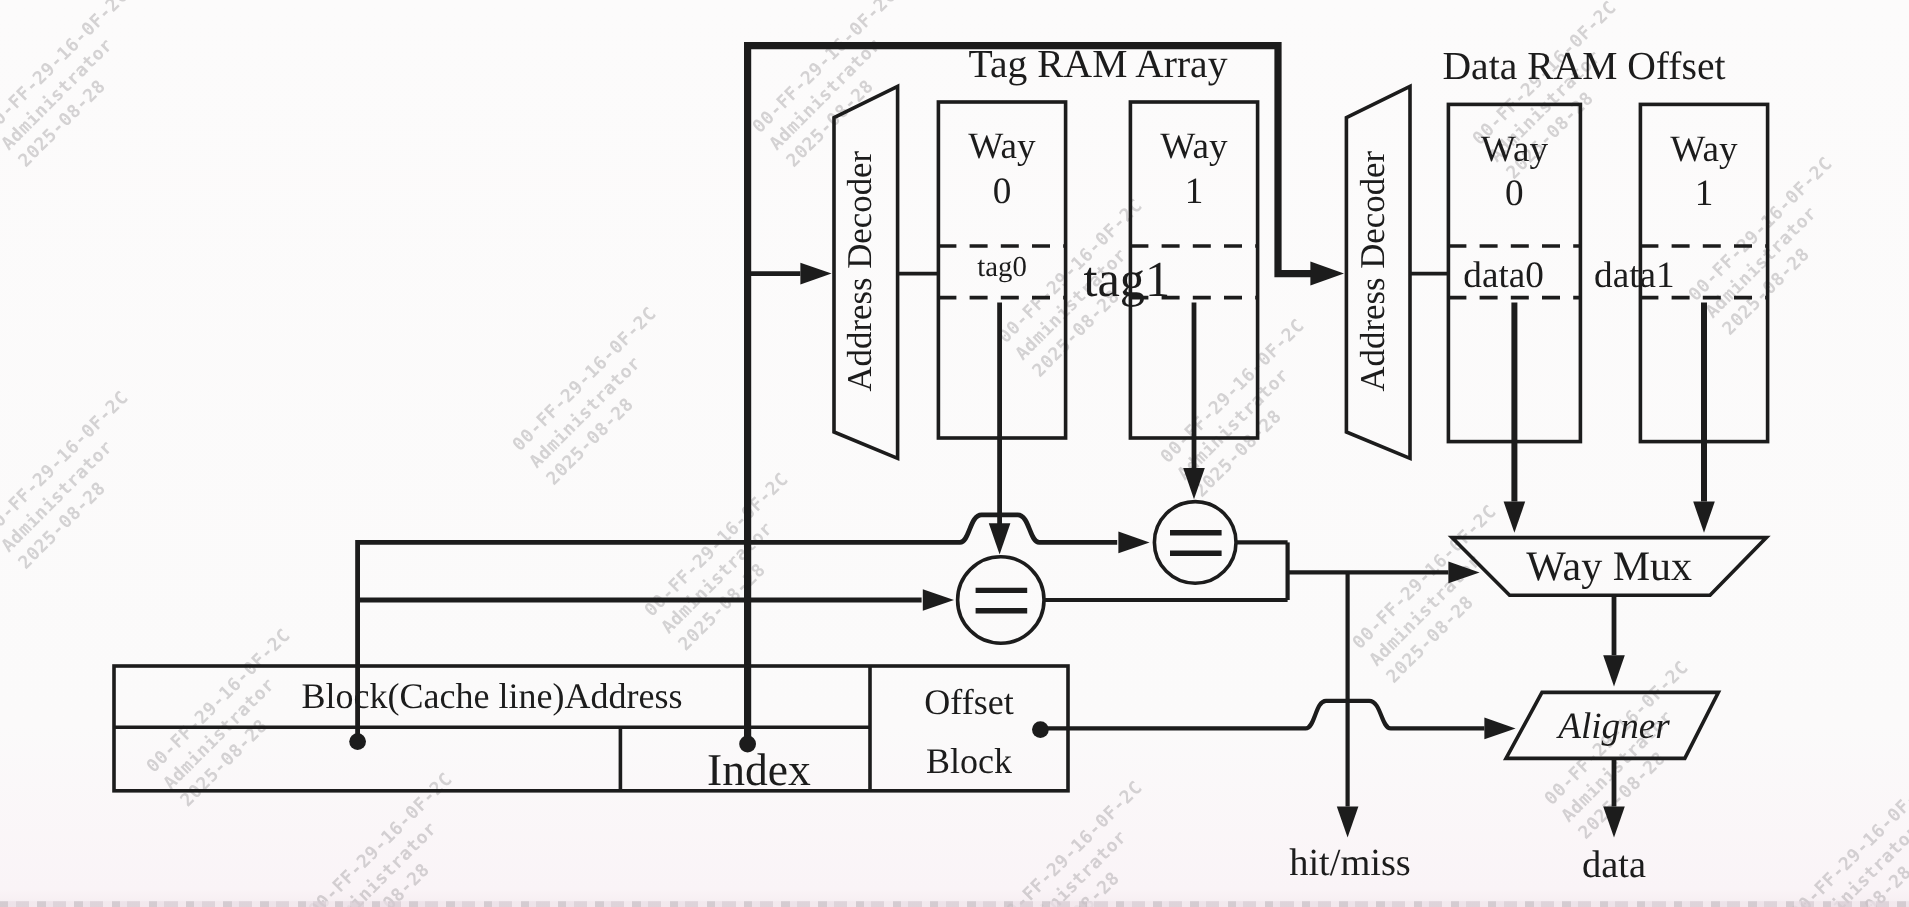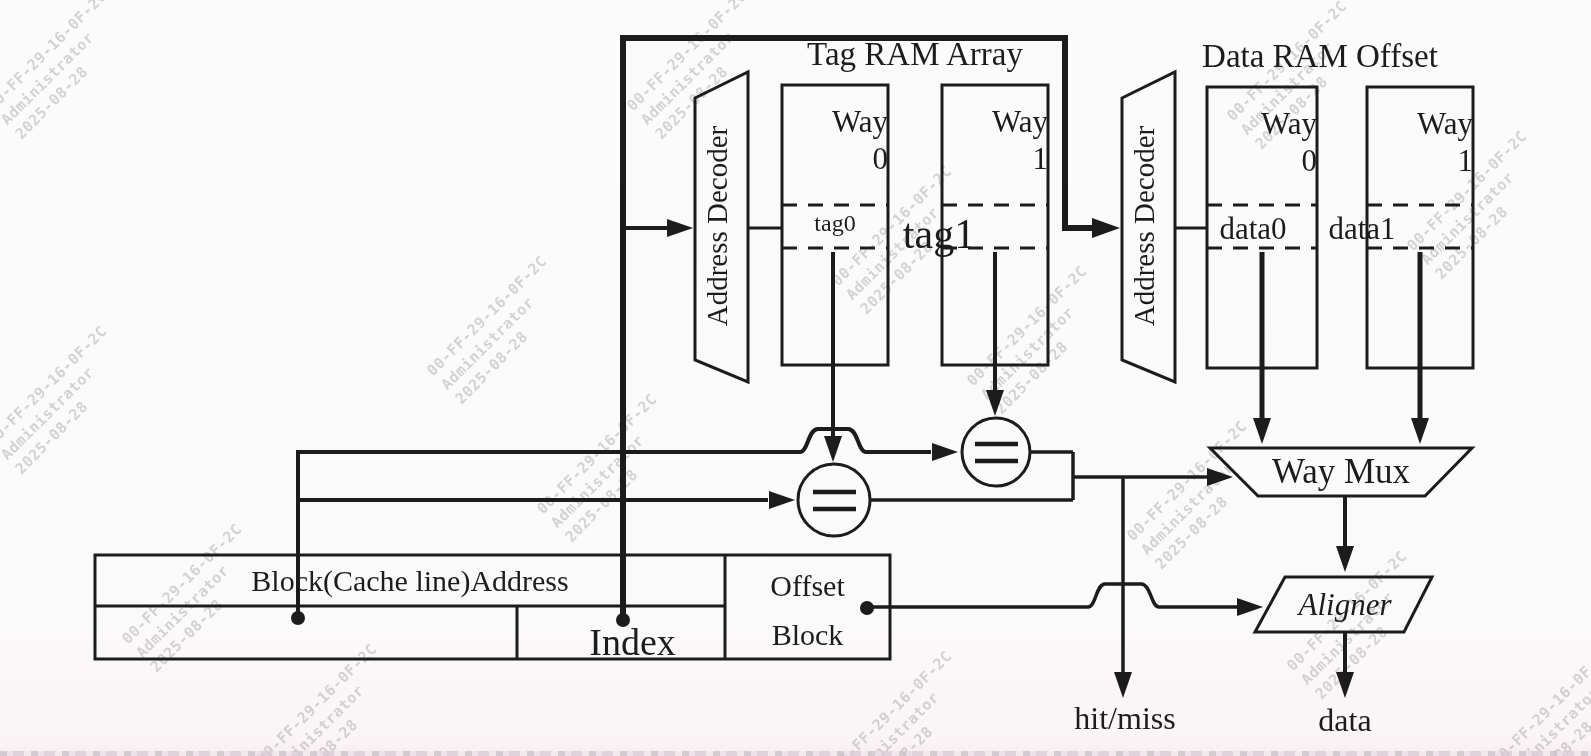--- a/index.html
+++ b/index.html
@@ -4,21 +4,21 @@
 <style>
   html,body{margin:0;padding:0;background:#e9e9e9;}
   .stage{
     position:relative;width:1591px;height:756px;overflow:hidden;
     background:linear-gradient(180deg,#fcfbfb 0%,#fbfafa 80%,#faf4f7 98%,#f5edf1 100%);
     font-family:"Liberation Serif", serif;color:#1c1c1c;
   }
   .stage svg{position:absolute;left:0;top:0;}
   .lbl{position:absolute;text-align:center;color:#1c1c1c;line-height:1.15;}
   .rot{transform:rotate(-90deg);}
-  .two-line{line-height:37px;text-align:right;}
+  .two-line{line-height:37px;}
   .wm{
     position:absolute;transform:rotate(-45deg);
     color:rgba(152,150,152,0.40);
     font:700 15px "DejaVu Sans Mono", monospace;
     line-height:20px;letter-spacing:.5px;white-space:nowrap;
     display:flex;flex-direction:column;align-items:flex-start;
     pointer-events:none;text-align:left;
   }
   .scan-strip{
     position:absolute;left:0;bottom:0;width:100%;height:5px;opacity:.75;

